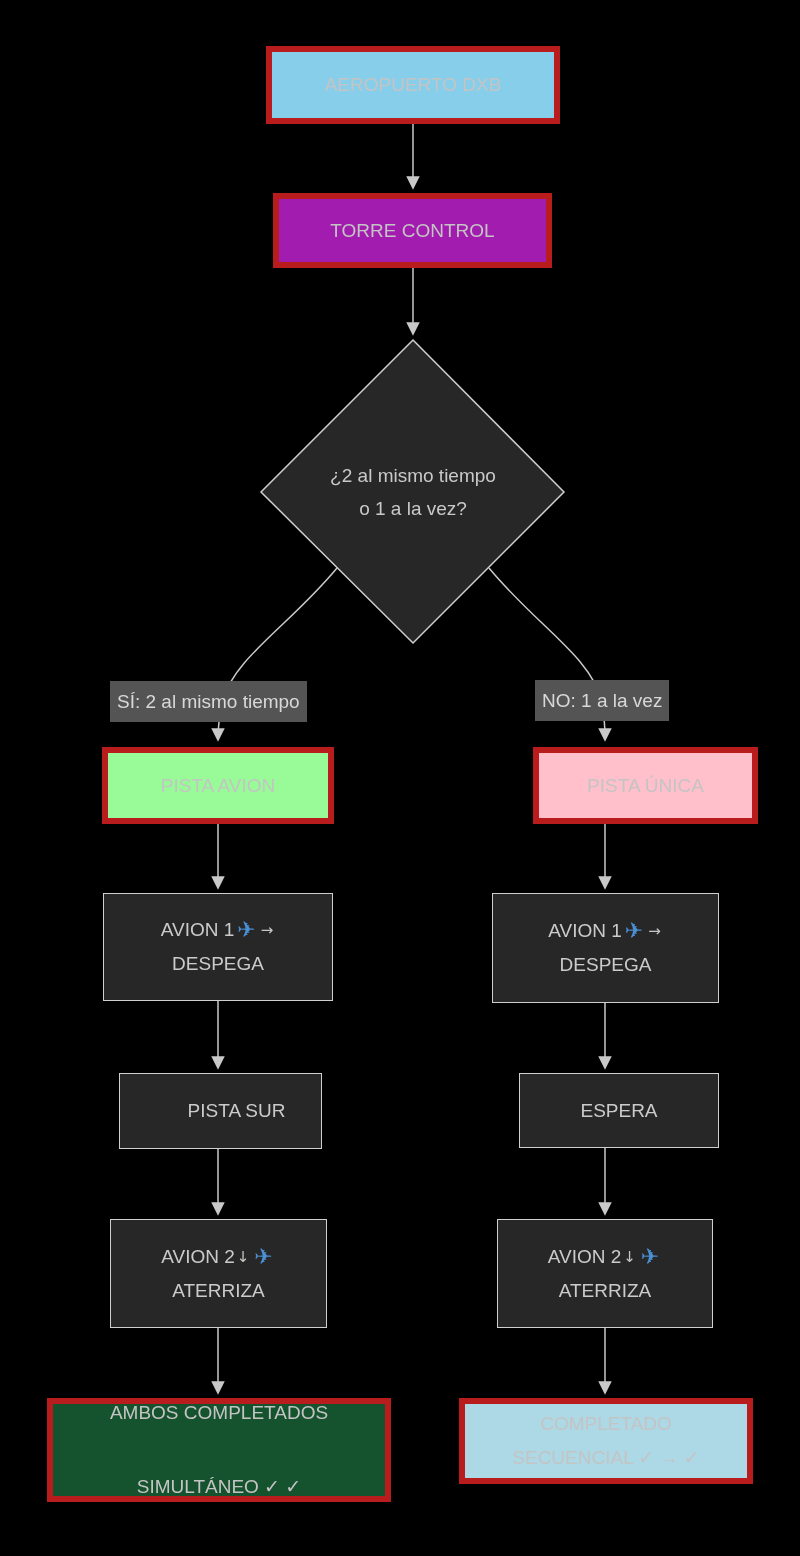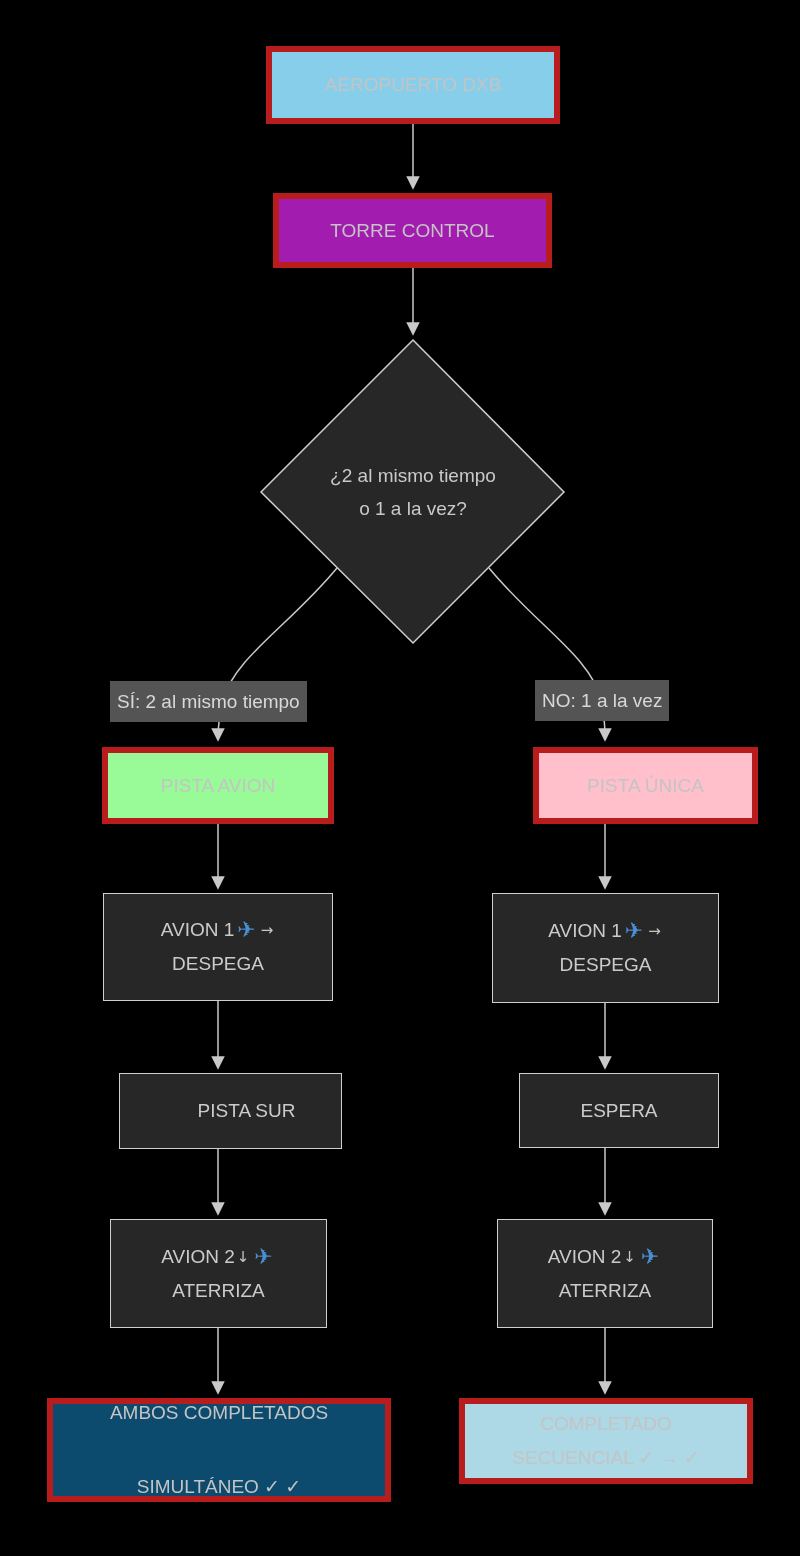--- a/index.html
+++ b/index.html
@@ -12,42 +12,42 @@
     position:absolute;box-sizing:border-box;
     display:flex;flex-direction:column;align-items:center;justify-content:center;
     font-size:19px;line-height:34px;color:#c6c6c6;text-align:center;white-space:nowrap;
   }
   .colored{border:6px solid #b91c1c;color:#c4c4c4;}
   .darkbox{background:#272727;border:1px solid #cfcfcf;color:#cbcbcb;}
   .fill-airport{background:#87CEEB;}
   .fill-tower{background:#a21caf;}
   .fill-norte{background:#98FB98;}
   .fill-unica{background:#FFC0CB;}
-  .fill-result-left{background:#0c4a6e;gap:40px;}
+  .fill-result-left{background:#14532d;gap:40px;}
   .fill-result-right{background:#ADD8E6;}
   .decision-text{
     position:absolute;left:263px;top:340px;width:300px;height:303px;
     display:flex;flex-direction:column;align-items:center;justify-content:center;
     font-size:19px;line-height:33px;color:#c9c9c9;text-align:center;pointer-events:none;
   }
   .edge-label{
     position:absolute;background:#545454;color:#d8d8d8;
     font-size:19px;line-height:25px;padding:8px 7px;white-space:nowrap;
   }
   .nline{display:flex;align-items:center;justify-content:center;}
   .plane-icon{color:#4a8fd4;font-size:22px;line-height:34px;margin:0 3px;font-family:"DejaVu Sans",sans-serif;}
   .dir{font-size:15px;color:#c6c6c6;margin:0 2px;font-family:"DejaVu Sans",sans-serif;}
   
   .n-airport{left:266px;top:46px;width:294px;height:78px;}
   .n-tower{left:273px;top:193px;width:279px;height:75px;}
   .n-norte{left:102px;top:747px;width:232px;height:77px;}
   .n-unica{left:493px;top:747px;width:225px;height:77px;margin-left:40px;}
   .n-avion1-l{left:103px;top:893px;width:230px;height:108px;}
   .n-avion1-r{left:492px;top:893px;width:227px;height:110px;}
-  .n-sur{left:119px;top:1073px;width:223px;height:76px;padding-left:32px;}
+  .n-sur{left:119px;top:1073px;width:203px;height:76px;padding-left:32px;}
   .n-espera{left:519px;top:1073px;width:200px;height:75px;}
   .n-avion2-l{left:110px;top:1219px;width:217px;height:109px;}
   .n-avion2-r{left:497px;top:1219px;width:216px;height:109px;}
   .n-final-l{left:47px;top:1398px;width:344px;height:104px;}
   .n-final-r{left:459px;top:1398px;width:294px;height:86px;}
   .l-yes{left:110px;top:681px;}
   .l-no{left:535px;top:680px;}
 </style>
 </head>
 <body>

